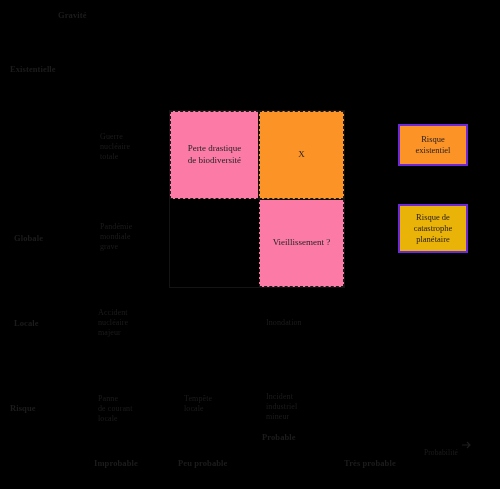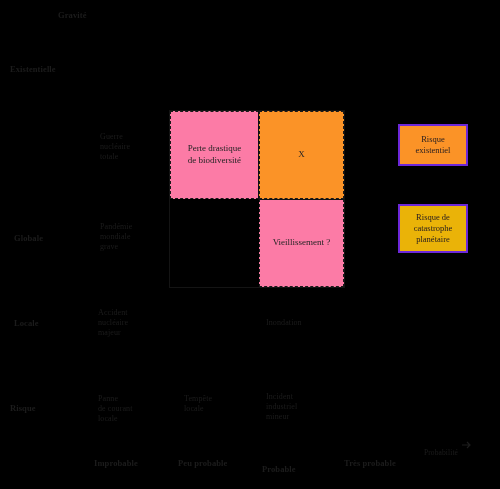--- a/index.html
+++ b/index.html
@@ -178,21 +178,21 @@
 existentiel</div>
 
   <div class="legend-box" id="legend-catastrophe">Risque de
 catastrophe
 planétaire</div>
 
   <div class="lbl axis-cat" style="left:94px; top:458px; width:76px;">Improbable</div>
 
   <div class="lbl axis-cat" style="left:178px; top:458px; width:76px;">Peu probable</div>
 
-  <div class="lbl axis-cat" style="left:262px; top:464px; width:76px;">Probable</div>
+  <div class="lbl axis-cat" style="left:262px; top:432px; width:76px;">Probable</div>
 
   <div class="lbl axis-cat" style="left:344px; top:458px; width:78px;">Très probable</div>
 
   <div class="lbl corner" style="left:424px; top:448px; width:60px;">Probabilité</div>
 
   <div id="x-axis-arrow">
     <svg width="10" height="10" viewBox="0 0 10 10" aria-hidden="true">
       <path d="M0 5 L8 5 M5 2 L8 5 L5 8" stroke="#1d1d1d" stroke-width="1.2" fill="none"></path>
     </svg>
   </div>

